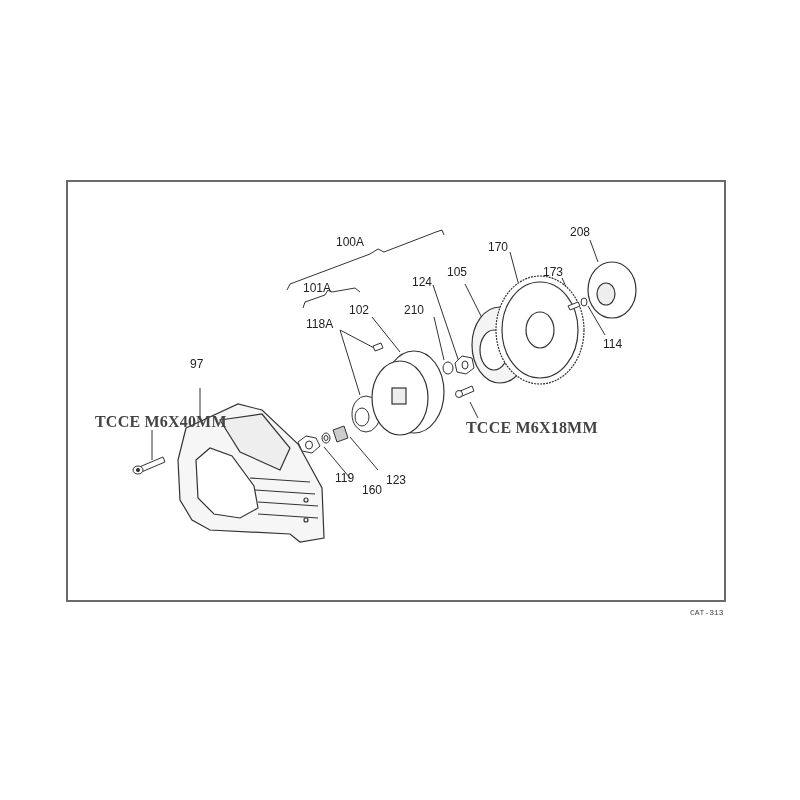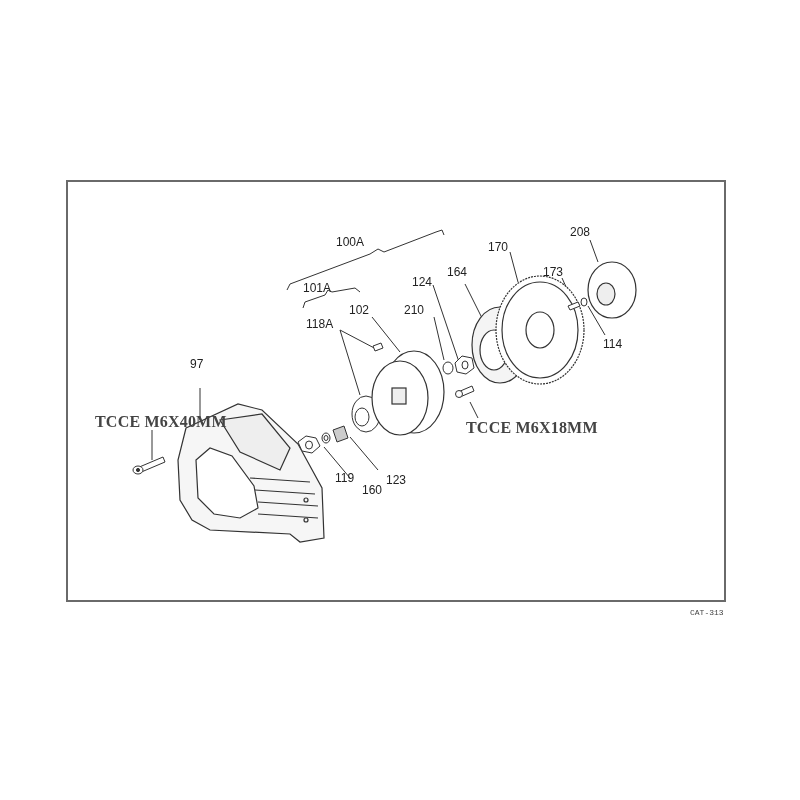--- a/index.html
+++ b/index.html
@@ -123,21 +123,21 @@
     <ellipse cx="612" cy="290" rx="24" ry="28"></ellipse>
     <ellipse cx="606" cy="294" rx="9" ry="11" fill="#eee"></ellipse>
   </g>
 </svg>
 
 <span class="lbl" style="left:336px;top:236px">100A</span>
 <span class="lbl" style="left:303px;top:282px">101A</span>
 
 <span class="lbl" style="left:190px;top:358px">97</span>
 <span class="lbl" style="left:349px;top:304px">102</span>
-<span class="lbl" style="left:447px;top:266px">164</span>
+<span class="lbl" style="left:447px;top:266px">105</span>
 <span class="lbl" style="left:488px;top:241px">170</span>
 <span class="lbl" style="left:543px;top:266px">173</span>
 <span class="lbl" style="left:570px;top:226px">208</span>
 <span class="lbl" style="left:603px;top:338px">114</span>
 <span class="lbl" style="left:362px;top:484px">160</span>
 <span class="lbl" style="left:404px;top:304px">210</span>
 <span class="lbl" style="left:306px;top:318px">118A</span>
 <span class="lbl" style="left:335px;top:472px">119</span>
 <span class="lbl" style="left:386px;top:474px">123</span>
 <span class="lbl" style="left:412px;top:276px">124</span>

